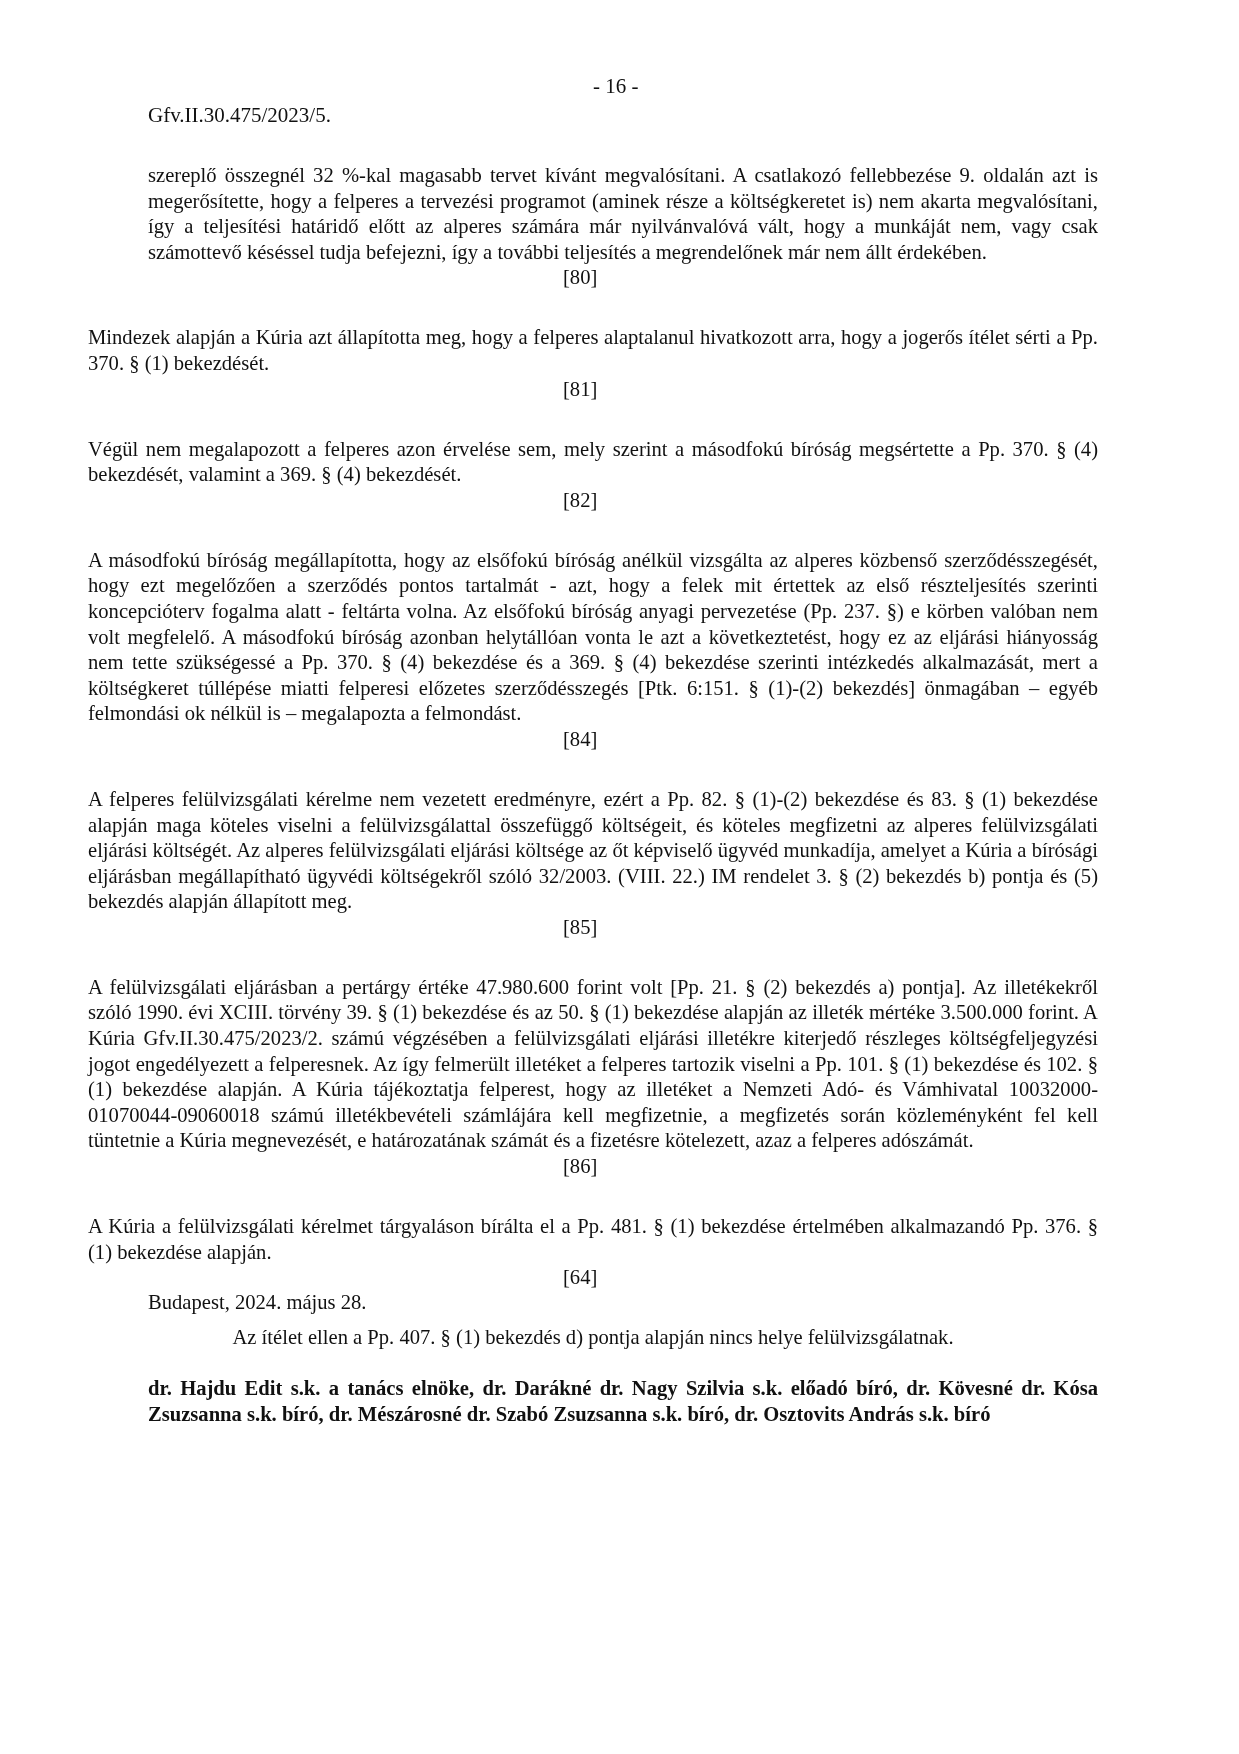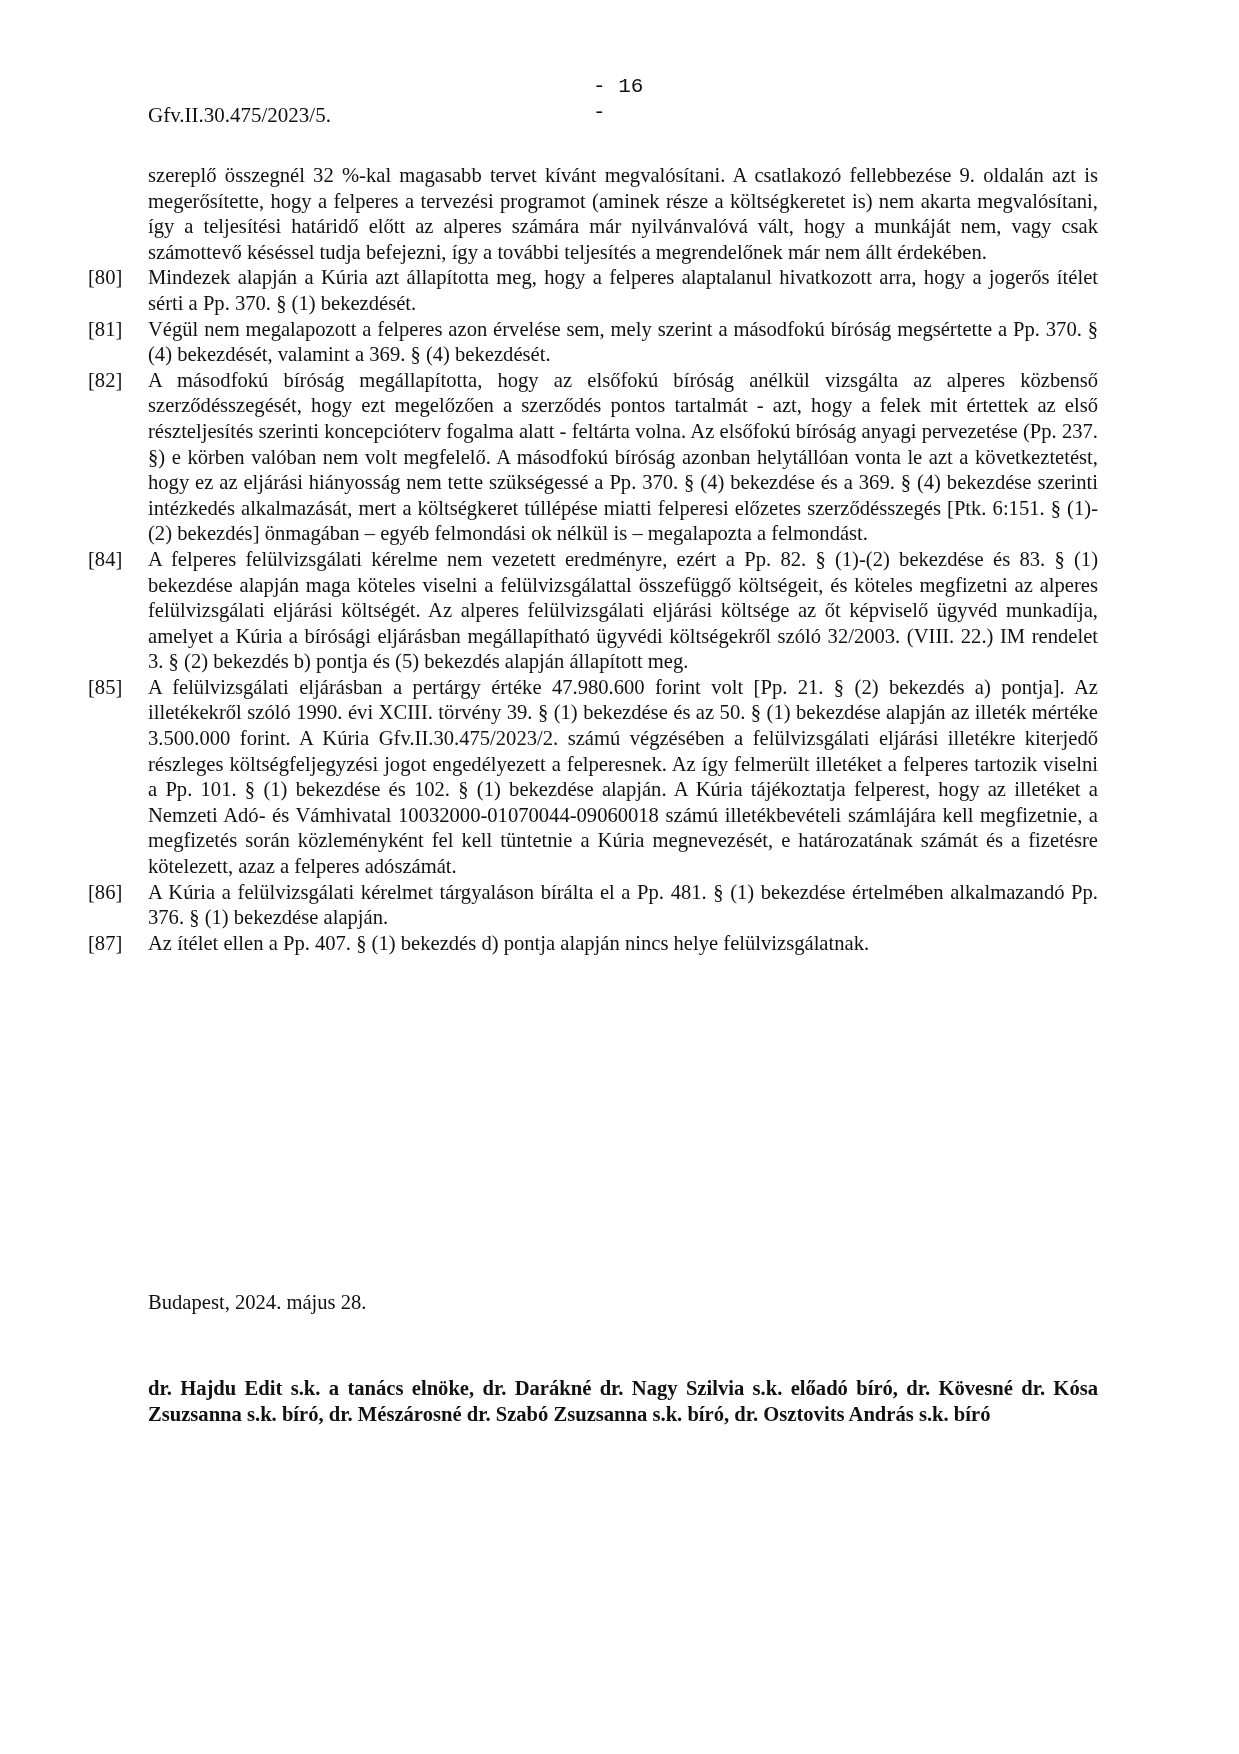--- a/index.html
+++ b/index.html
@@ -5,30 +5,30 @@
     html, body { margin: 0; padding: 0; background: #ffffff; }
     body {
       width: 1239px; height: 1754px; position: relative; overflow: hidden;
       font-family: "Liberation Serif", "DejaVu Serif", serif;
       color: #111111;
       font-size: 20.6px;
       line-height: 25.6px;
     }
     .page-number {
       position: absolute; top: 74px; left: 593px; width: 60px;
-      text-align: left; font-size: 21px; font-family: Liberation Mono, monospace;
+      text-align: left; font-size: 21px;
     }
     .case-number {
       position: absolute; top: 103px; left: 148px; font-size: 21px;
     }
     .body-text {
       position: absolute; top: 163px; left: 88px; width: 1010px;
     }
     .para {
-      display: flex; align-items: flex-start;
+      display: flex; align-items: center; flex-direction: column;
     }
     .para-num {
       width: 60px; flex: 0 0 60px; white-space: nowrap;
     }
     .para-text {
       flex: 1 1 auto; text-align: justify; hyphens: none;
     }
     .cont {
       margin-left: 60px; text-align: justify;
     }
@@ -67,19 +67,19 @@
   </div>
   <div class="para">
     <span class="para-num">[85]</span>
     <span class="para-text">A felülvizsgálati eljárásban a pertárgy értéke 47.980.600 forint volt [Pp. 21. § (2) bekezdés a) pontja]. Az illetékekről szóló 1990. évi XCIII. törvény 39. § (1) bekezdése és az 50. § (1) bekezdése alapján az illeték mértéke 3.500.000 forint. A Kúria Gfv.II.30.475/2023/2. számú végzésében a felülvizsgálati eljárási illetékre kiterjedő részleges költségfeljegyzési jogot engedélyezett a felperesnek. Az így felmerült illetéket a felperes tartozik viselni a Pp. 101. § (1) bekezdése és 102. § (1) bekezdése alapján. A Kúria tájékoztatja felperest, hogy az illetéket a Nemzeti Adó- és Vámhivatal 10032000-01070044-09060018 számú illetékbevételi számlájára kell megfizetnie, a megfizetés során közleményként fel kell tüntetnie a Kúria megnevezését, e határozatának számát és a fizetésre kötelezett, azaz a felperes adószámát.</span>
   </div>
   <div class="para">
     <span class="para-num">[86]</span>
     <span class="para-text">A Kúria a felülvizsgálati kérelmet tárgyaláson bírálta el a Pp. 481. § (1) bekezdése értelmében alkalmazandó Pp. 376. § (1) bekezdése alapján.</span>
   </div>
   <div class="para">
-    <span class="para-num">[87]</span>
+    <span class="para-num">[64]</span>
     <span class="para-text">Az ítélet ellen a Pp. 407. § (1) bekezdés d) pontja alapján nincs helye felülvizsgálatnak.</span>
   </div>
 </div>
 
 <div class="place-date">Budapest, 2024. május 28.</div>
 <div class="signatures">dr. Hajdu Edit s.k. a tanács elnöke, dr. Darákné dr. Nagy Szilvia s.k. előadó bíró, dr. Kövesné dr. Kósa Zsuzsanna s.k. bíró, dr. Mészárosné dr. Szabó Zsuzsanna s.k.    bíró,    dr.    Osztovits András s.k. bíró</div>
 
 </body></html>

